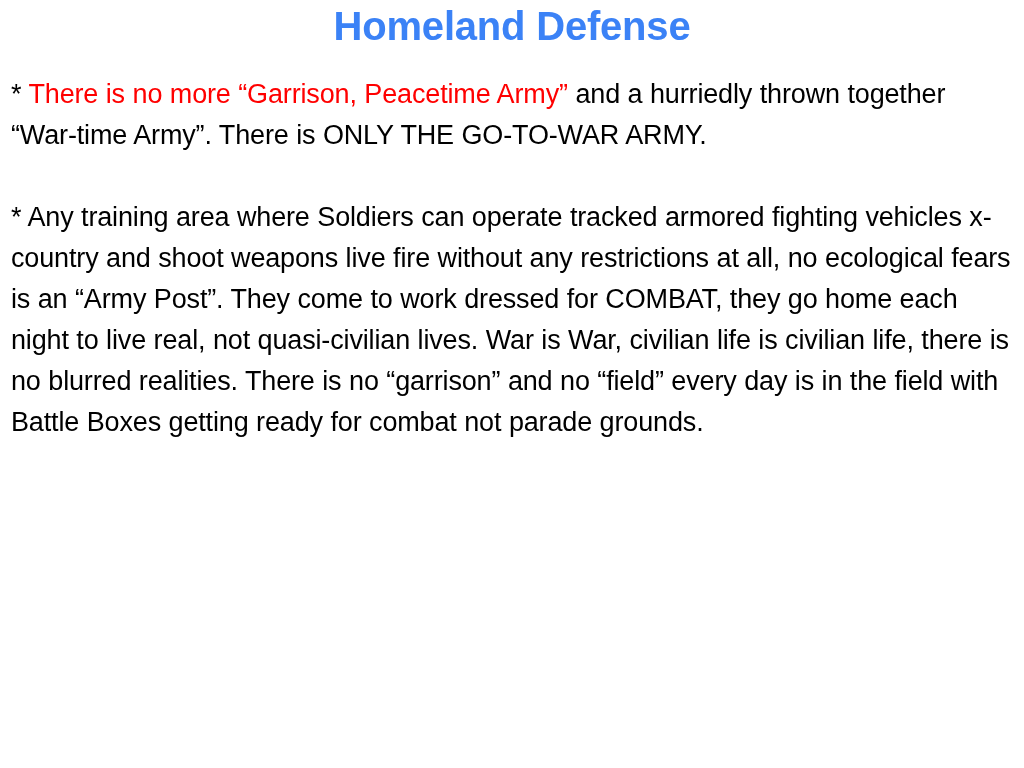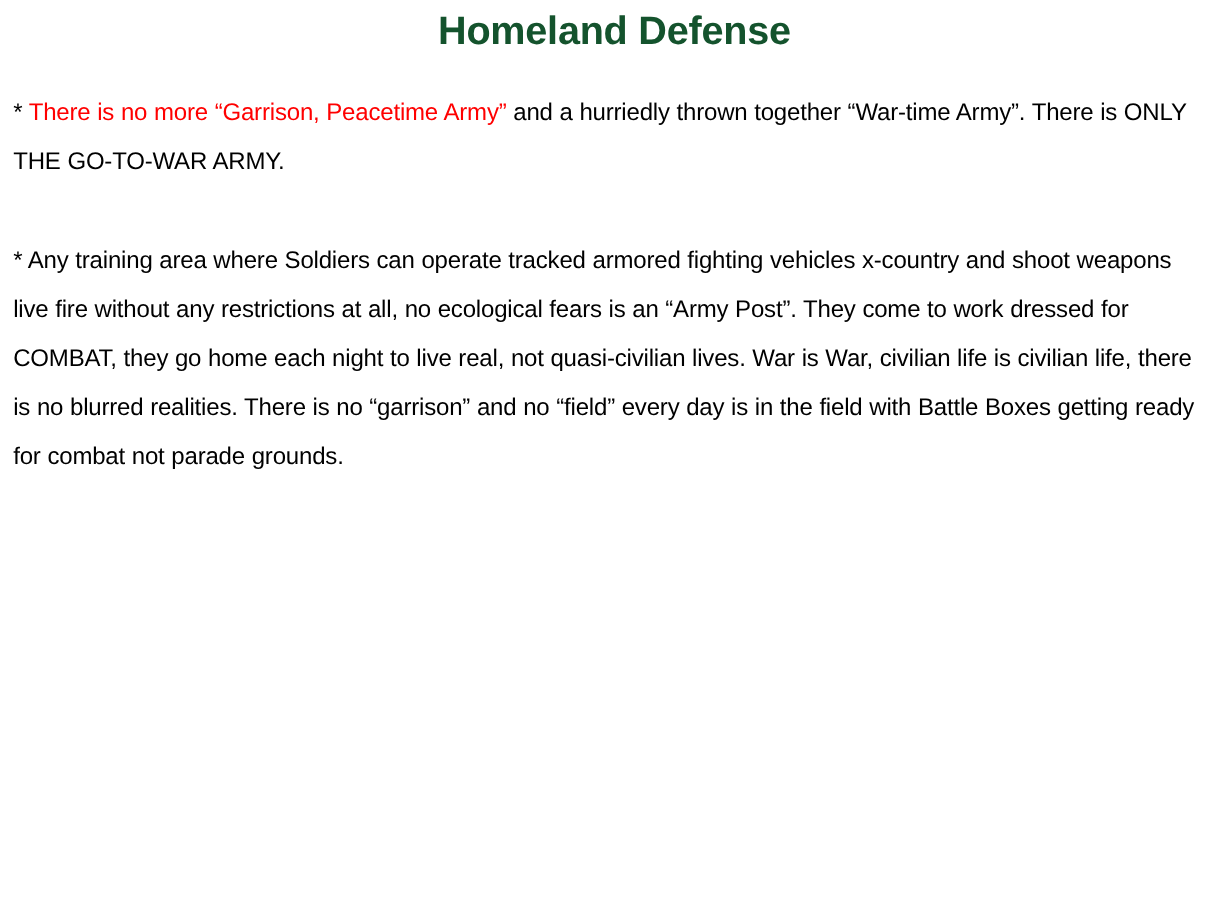--- a/index.html
+++ b/index.html
@@ -22,35 +22,35 @@
     height: 768px;
     background: #ffffff;
     box-sizing: border-box;
   }
   .slide-title {
     position: absolute;
     left: 0;
     top: 6px;
     width: 1024px;
     text-align: center;
-    font-size: 33px;
+    font-size: 40px;
     font-weight: bold;
     line-height: 40px;
     letter-spacing: -0.2px;
-    color: #14532d;
+    color: #3b82f6;
     white-space: nowrap;
   }
   .body-block {
     position: absolute;
     left: 11px;
     top: 74px;
     width: 1000px;
   }
   .para {
-    font-size: 20px;
+    font-size: 27px;
     line-height: 41px;
     color: #000000;
     letter-spacing: -0.15px;
     word-spacing: 0.2px;
     text-align: left;
     margin: 0;
   }
   .para-gap {
     height: 41px;
   }

